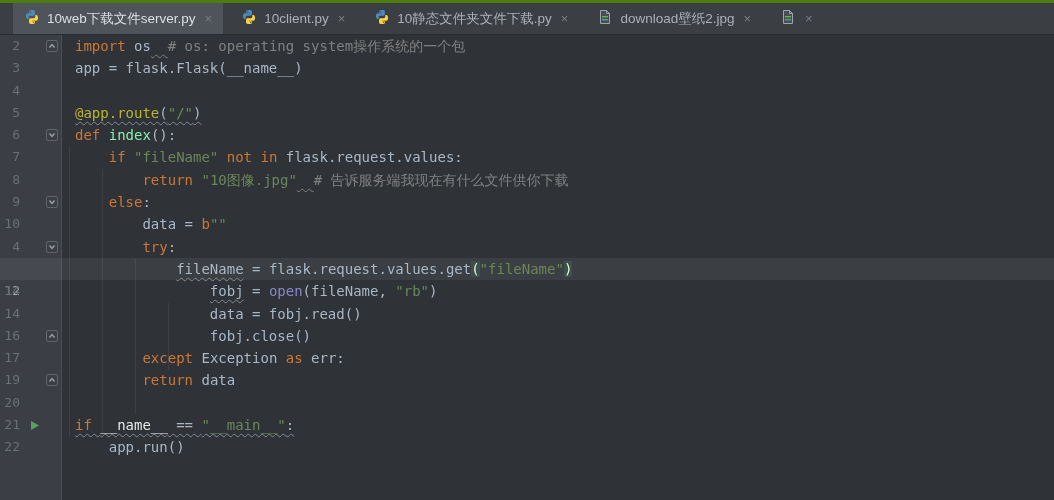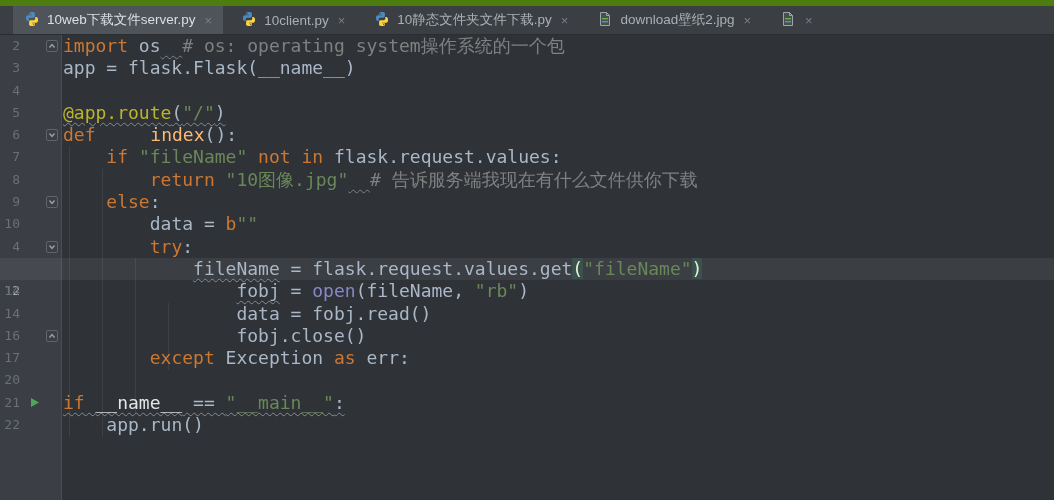--- a/index.html
+++ b/index.html
@@ -1,20 +1,20 @@
 <!DOCTYPE html>
 <html><head>
 <meta charset="utf-8">
 <style>
   * { margin:0; padding:0; box-sizing:border-box; }
   html,body { width:1054px; height:500px; overflow:hidden; background:#2f3237;
               font-family:"DejaVu Sans Mono", monospace; }
 
   
-  .tabbar { height:35px; background:#3b3e42; border-top:6px solid #4d7c0f;
+  .tabbar { height:35px; background:#3b3e42; border-top:3px solid #4d7c0f;
             border-bottom:1px solid #2b2e31; display:flex; align-items:stretch;
             padding-left:13px; gap:7px; }
   .tab { display:flex; align-items:center; gap:7px; padding:0 11px;
          font-family:"Liberation Sans", sans-serif; font-size:13.5px;
          color:#a9b0b5; white-space:nowrap; cursor:default; }
   .tab.active { background:#4f545a; color:#d9dfe4; }
   .tab .close { font-family:"Liberation Sans", sans-serif; font-size:13px;
                 color:#797f85; margin-left:2px; line-height:1; }
   .tab .ficon { width:16px; height:16px; flex:0 0 16px; }
 
@@ -29,27 +29,27 @@
   .line.caret { background:rgba(200,210,222,0.08);align-items:flex-end; }
   .gut { position:relative; width:63px; flex:0 0 63px; }
   .num { position:absolute; left:0; top:0; width:20px; text-align:right;
          font-size:13px; color:#697076; }
   .caret .num { color:#a8b0b6; }
   .gicon { position:absolute; top:5px; width:12px; height:12px;
            display:flex; align-items:center; justify-content:center; }
   .gicon.fold { left:46px; border:1px solid #5f646a; border-radius:2px;
                 background:#3b3e44; }
   .gicon.run  { left:28px; border:none; }
-  .code { flex:1; white-space:pre; font-size:18px; color:#A9B7C6; padding-left:0; }
+  .code { flex:1; white-space:pre; font-size:14px; color:#A9B7C6; padding-left:12px; }
 
   
   .kw  { color:#CC7832; }
   .str { color:#6A8759; }
   .com { color:#808080; }
-  .fn  { color:#fdba74;margin-left:44px; }
+  .fn  { color:#86efac; }
   .dec { color:#BBB529; }
   .bi  { color:#8888C6; }
   .dd  { color:#e5e5e5; }
   .pl  { color:#A9B7C6; }
   .wavy { text-decoration:underline; text-decoration-style:wavy;
           text-decoration-color:#848b92; text-decoration-thickness:1px;
           text-underline-offset:3px; }
   .us { text-decoration:underline; text-decoration-style:wavy;
         text-decoration-color:#7b8187; text-decoration-thickness:1px;
         text-underline-offset:3px; }
@@ -221,20 +221,31 @@
         <div class="code"><span class="pl">                </span><span class="pl">fobj.close()</span></div>
       </div>
       <div class="line">
         <div class="gut">
           <span class="num">17</span>
         </div>
         <div class="code"><span class="pl">        </span><span class="kw">except </span><span class="pl">Exception </span><span class="kw">as </span><span class="pl">err:</span></div>
       </div>
       <div class="line">
         <div class="gut">
+          <span class="num">19</span>
+          <span class="gicon fold">
+            <svg width="10" height="10" viewBox="0 0 10 10">
+              <polyline points="2.5,6.5 5,3.5 7.5,6.5" fill="none" stroke="#9aa1a7" stroke-width="1.4"></polyline>
+            </svg>
+          </span>
+        </div>
+        <div class="code"><span class="pl">        </span><span class="kw">return </span><span class="pl">data</span></div>
+      </div>
+      <div class="line">
+        <div class="gut">
           <span class="num">20</span>
         </div>
         <div class="code"></div>
       </div>
       <div class="line">
         <div class="gut">
           <span class="num">21</span>
           <span class="gicon run">
             <svg width="11" height="11" viewBox="0 0 11 11">
               <polygon points="2,1 10,5.5 2,10" fill="#4FA65A"></polygon>

